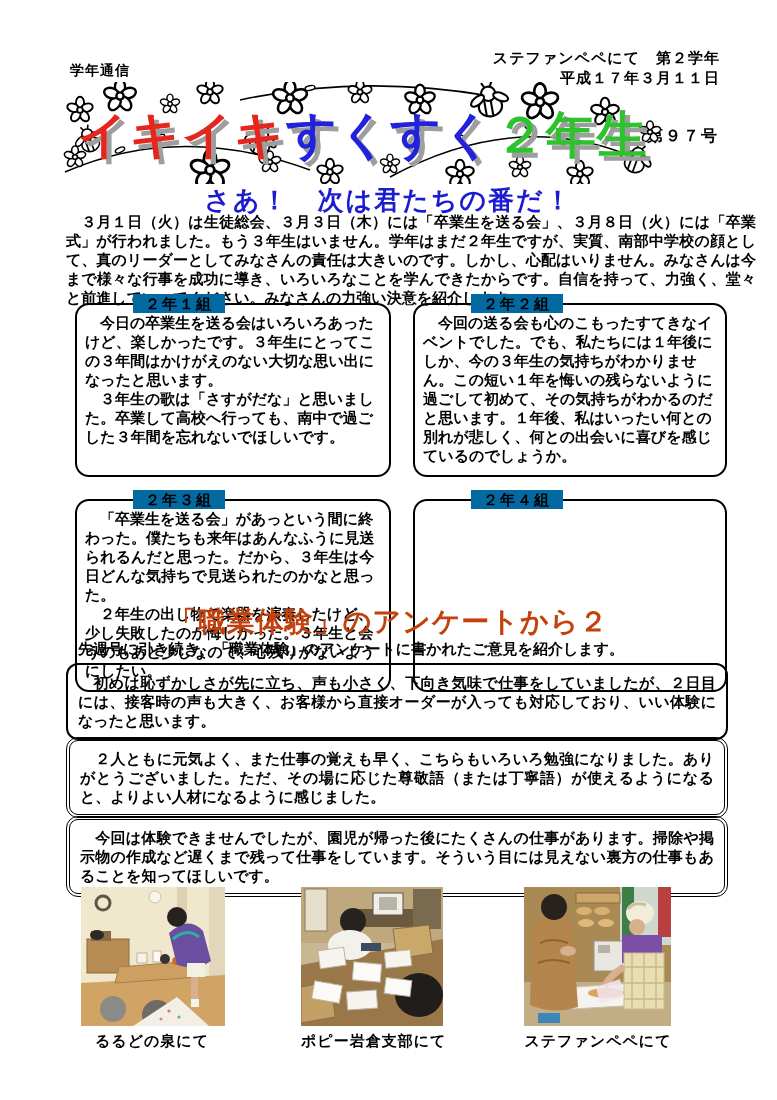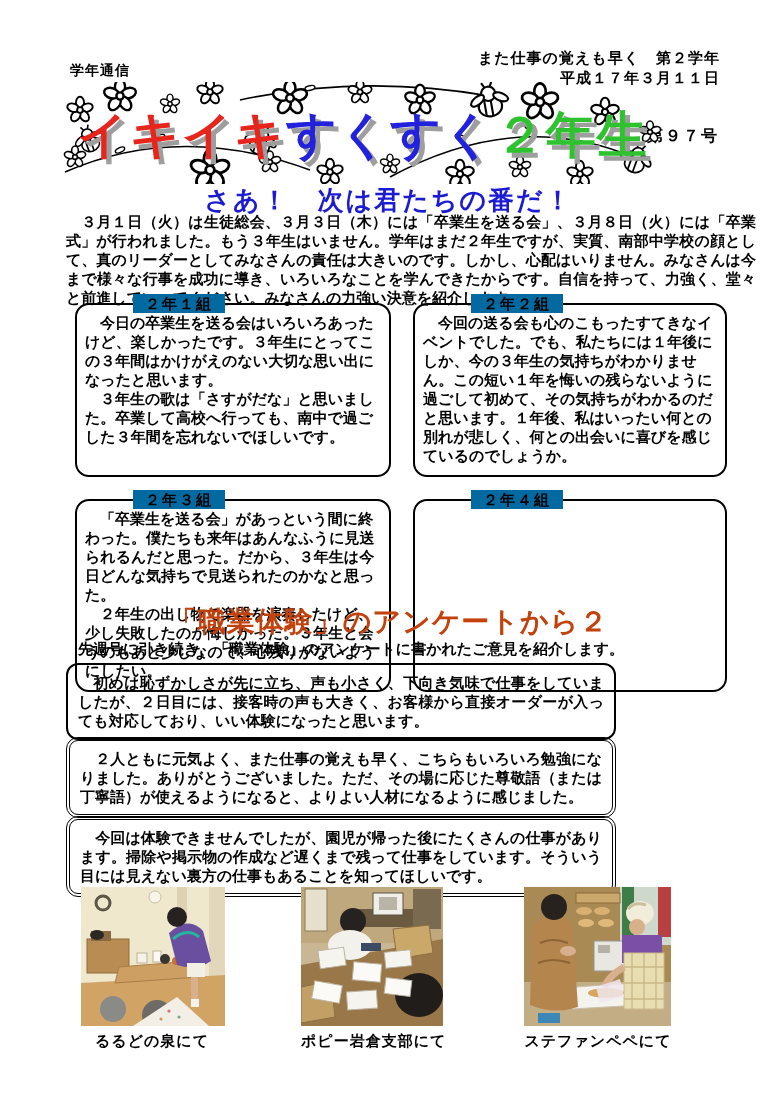--- a/index.html
+++ b/index.html
@@ -79,21 +79,21 @@
   .h-blue2 {
     position:absolute; left:0; top:603px; width:100%;
     text-align:center; color:#c2410c;
     font-size:28px; font-weight:bold; letter-spacing:1px;
   }
   .survey-intro {
     position:absolute; left:78px; top:640px; width:650px;
     font-size:15px; font-weight:bold;
   }
   .survey-box {
-    position:absolute; left:66px; width:550px;
+    position:absolute; left:66px; width:662px;
     border:2px solid #000; border-radius:12px;
     padding:8px 10px;
     font-size:15px; line-height:19px; font-weight:bold;
     text-align:justify;
   }
   .survey-box.b1 { top:663px; min-height:64px; }
   .survey-box.b2 { top:737px; min-height:70px; border:4px double #000; }
   .survey-box.b3 { top:816px; min-height:62px; border:4px double #000; }
   
   .gallery {
@@ -109,21 +109,21 @@
     font-size:15px; font-weight:bold; letter-spacing:1px;
   }
 </style>
 </head>
 <body>
 
 <div class="page">
 
   <div class="header-left">学年通信</div>
   <div class="header-right">
-    <div>また仕事の覚えも早く　第２学年</div>
+    <div>ステファンペペにて　第２学年</div>
     <div>平成１７年３月１１日</div>
   </div>
   <div class="issue-number">第９７号</div>
 
   <div class="banner">
     <svg class="banner-decoration" width="605" height="102" viewBox="0 0 605 102">
       <defs>
         <g id="fl" stroke="#000" stroke-width="1.6" fill="#fff">
           <ellipse cx="0" cy="-6" rx="3.4" ry="5"></ellipse>
           <ellipse cx="5.7" cy="-1.9" rx="3.4" ry="5" transform="rotate(72 5.7 -1.9)"></ellipse>

